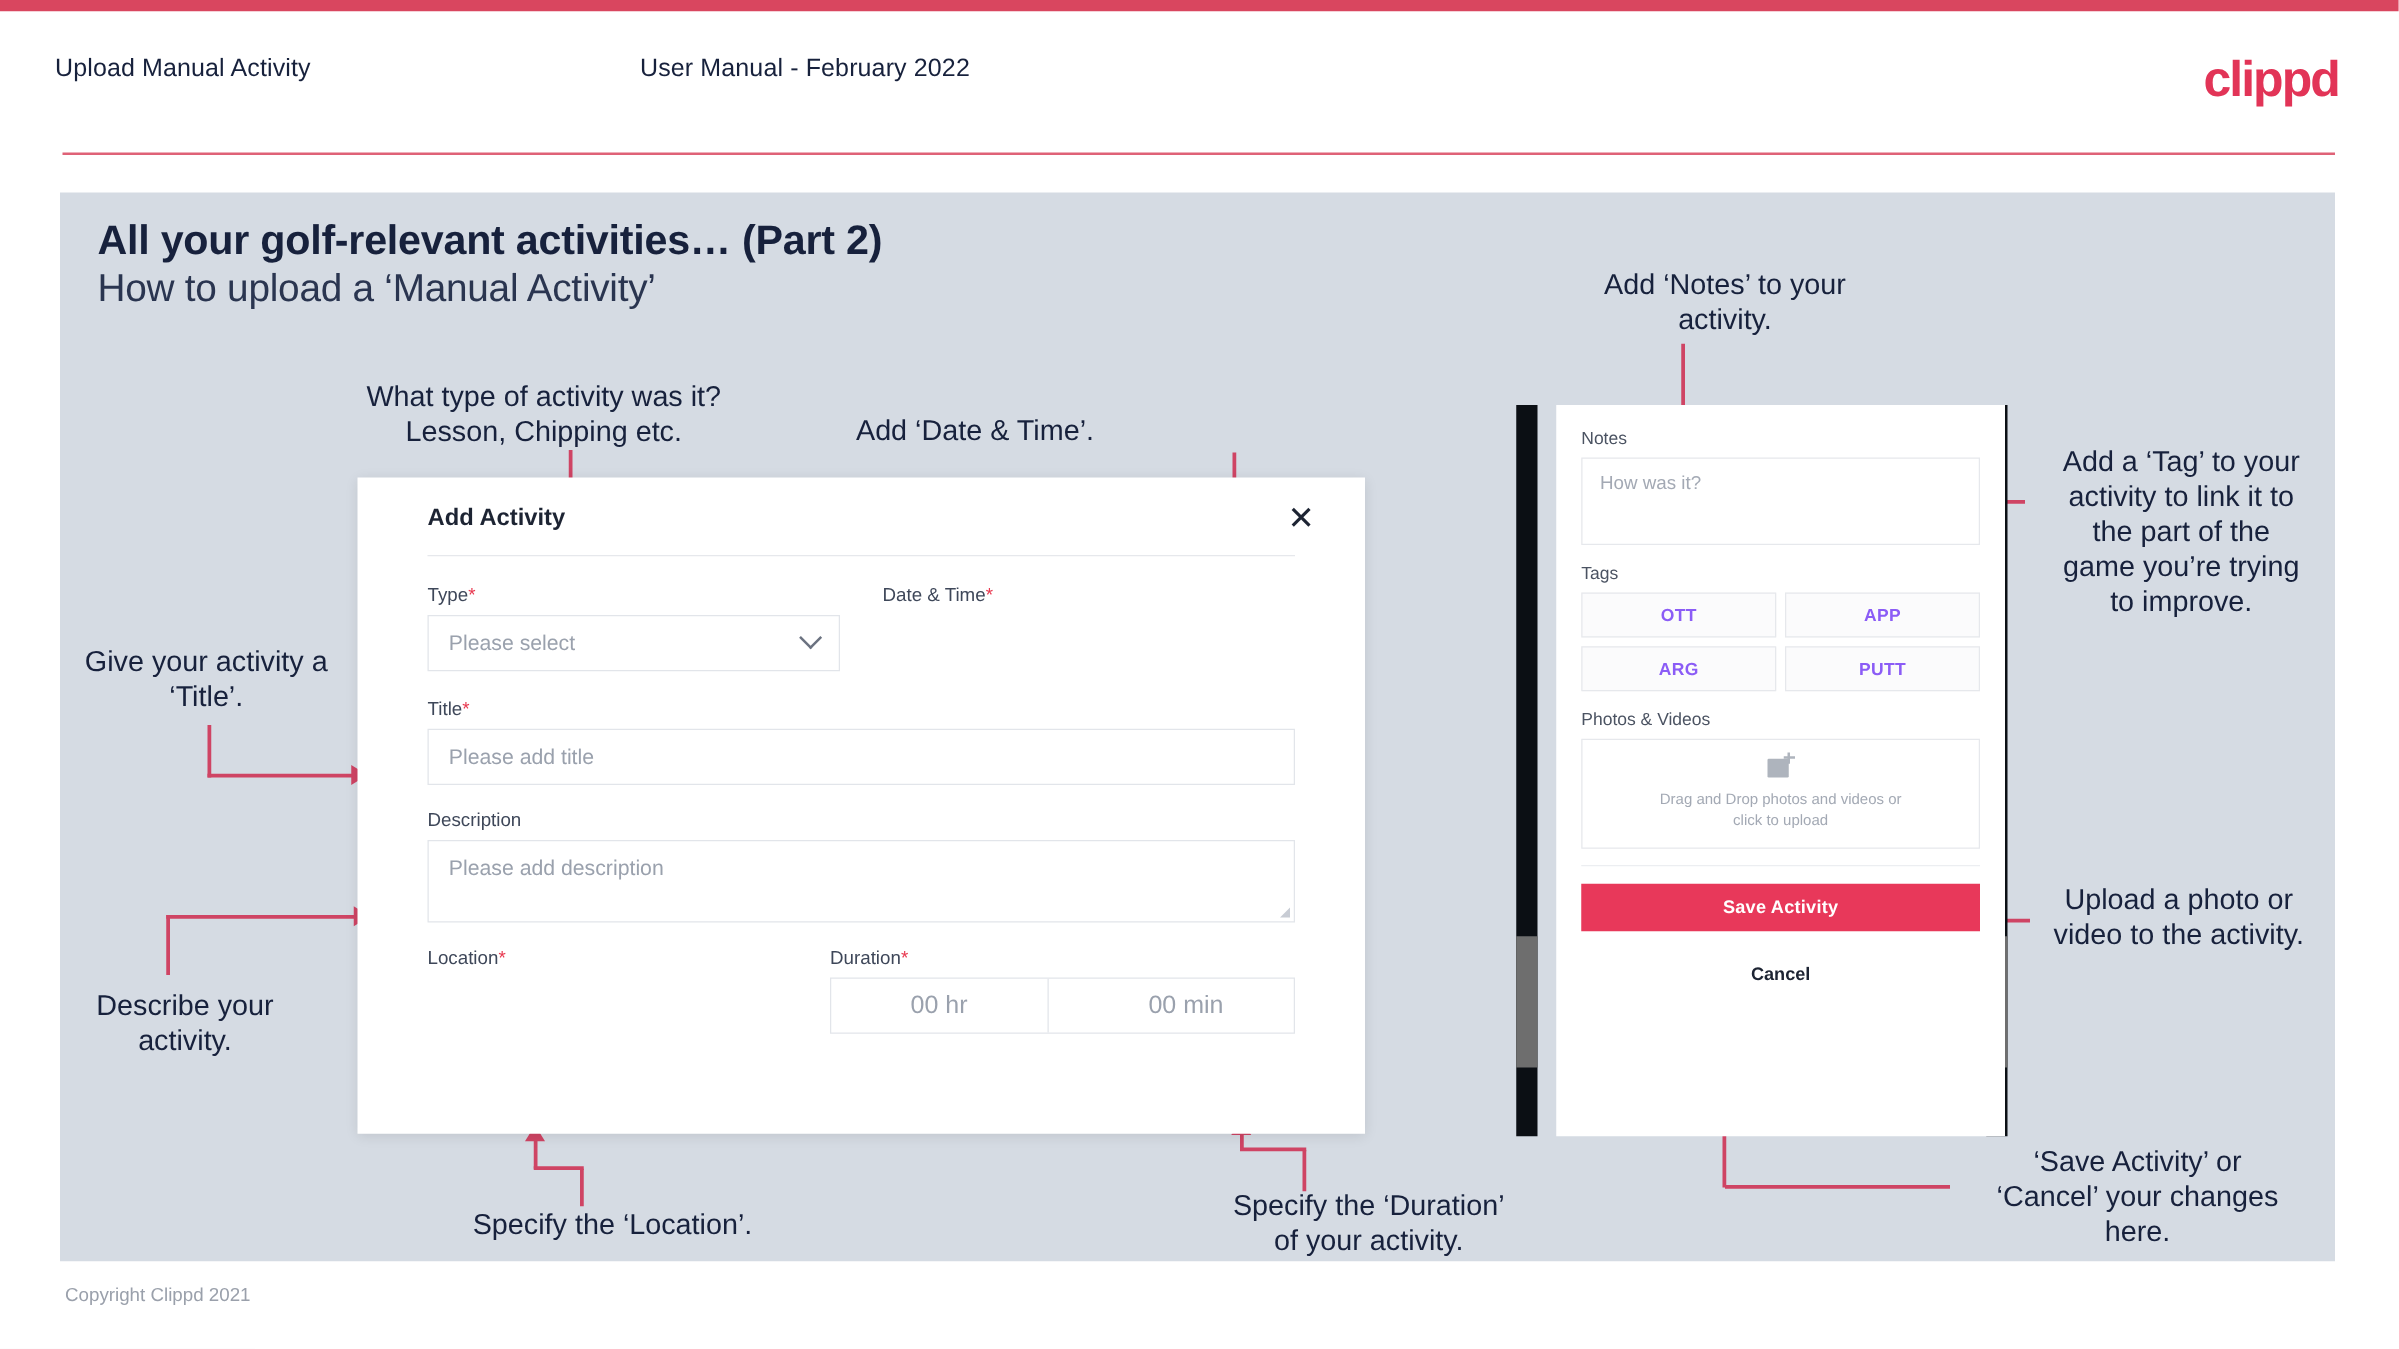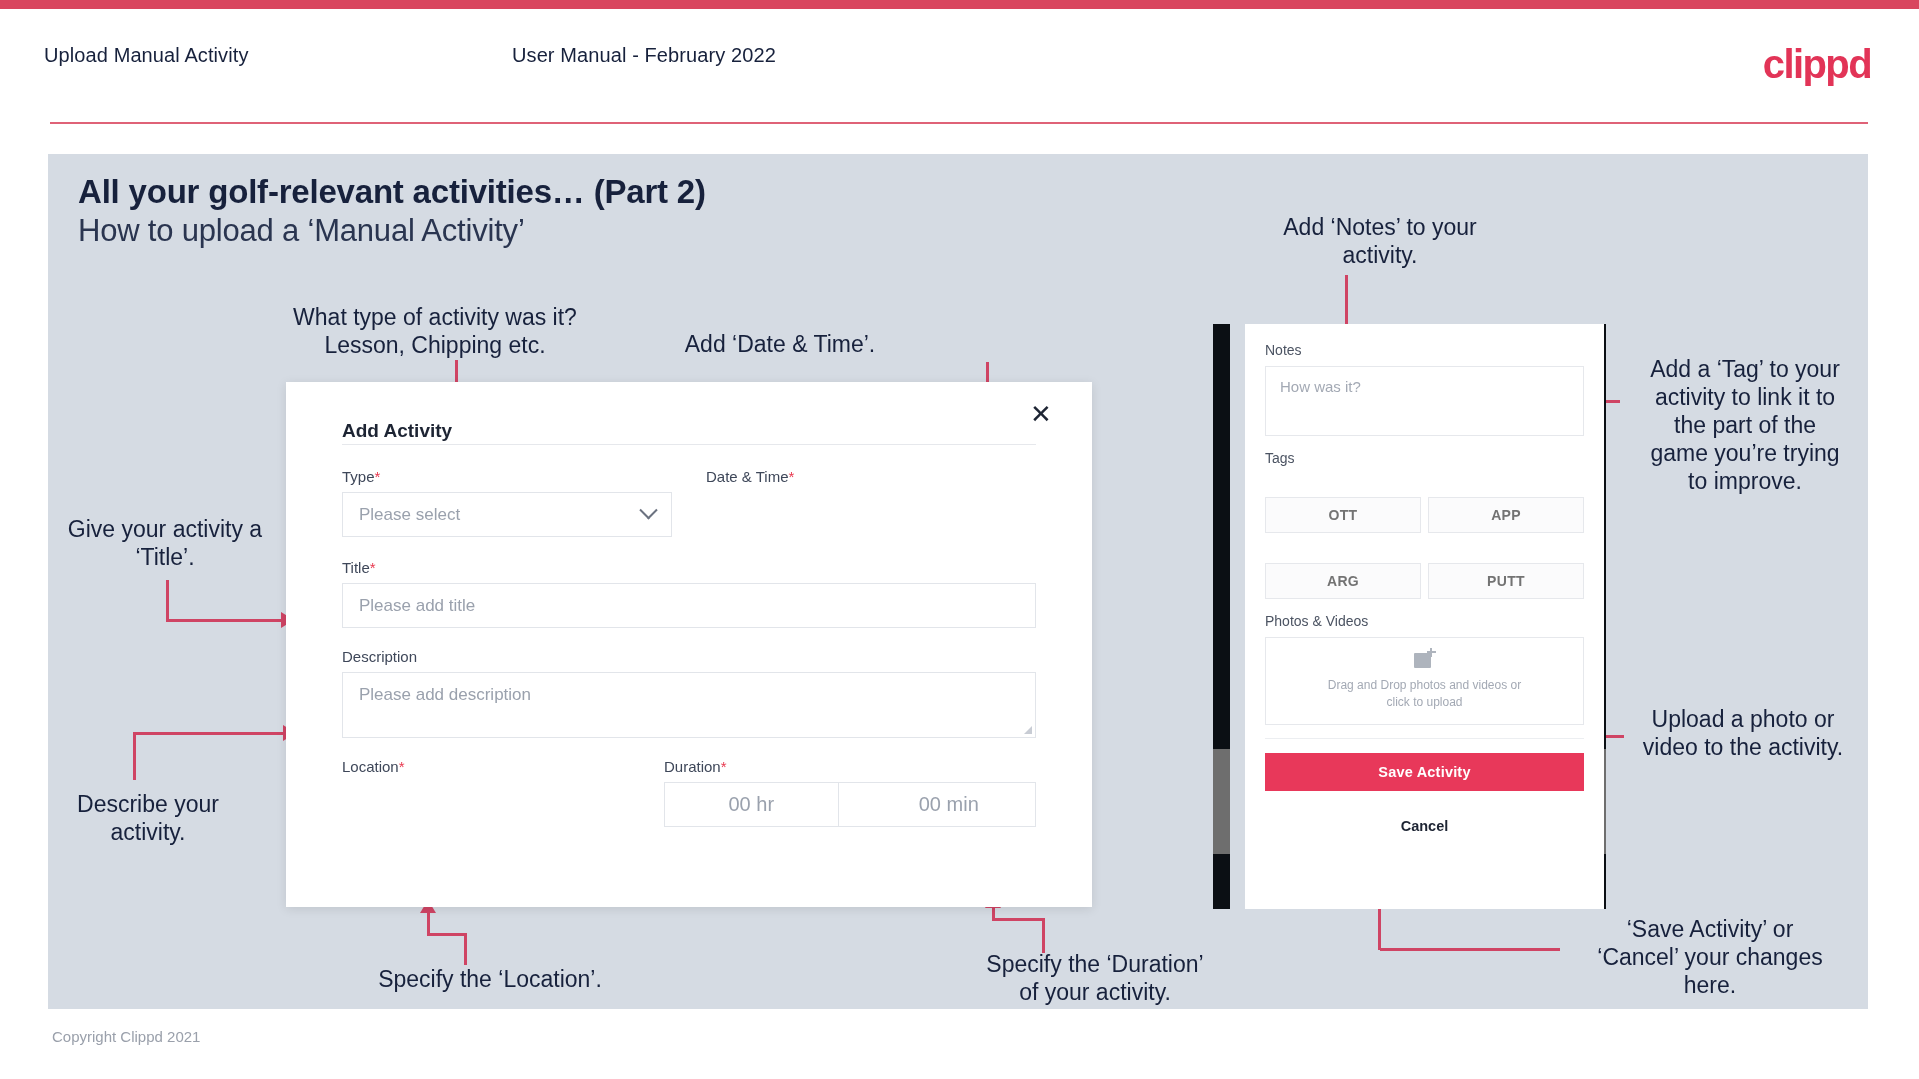--- a/index.html
+++ b/index.html
@@ -79,21 +79,21 @@
     position: absolute; left: 286px; top: 382px;
     width: 806px; height: 525px;
     background: #ffffff;
     box-shadow: 0 2px 10px rgba(0,0,0,.10);
   }
   .dlg-head {
     position: relative; height: 62px;
   }
   .dlg-head-title {
     position: absolute; left: 56px; top: 22px;
-    font-size: 19px; font-weight: 700; color: #1d2433; margin-top: 16px;
+    font-size: 19px; font-weight: 700; color: #1d2433;
   }
   .dlg-close {
     position: absolute; right: 34px; top: 15px;
     width: 34px; height: 34px;
     display: flex; align-items: center; justify-content: center;
     font-size: 26px; color: #1d2433; cursor: pointer; line-height: 1;
   }
   .dlg-divider {
     position: absolute; left: 56px; top: 62px; width: 694px; height: 1px;
     background: #e6e8ec;
@@ -165,21 +165,21 @@
   .ph-notes {
     border: 1px solid #e6e8ec; height: 70px; padding: 11px 14px;
     font-size: 15px; color: #a3a9b4;
   }
   .tags-grid {
     display: grid; grid-template-columns: 1fr 1fr; gap: 7px;
   }
   .tag {
     border: 1px solid #e6e8ec; background: #fbfbfc; height: 36px;
     display: flex; align-items: center; justify-content: center;
-    font-size: 14px; font-weight: 700; color: #737373; letter-spacing: .3px; margin-top: 23px;
+    font-size: 14px; font-weight: 700; color: #8b5cf6; letter-spacing: .3px;
   }
   .dropzone {
     border: 1px solid #e6e8ec; height: 88px;
     display: flex; flex-direction: column; align-items: center; justify-content: center;
     gap: 7px;
   }
   .dz-ico { width: 22px; height: 19px; position: relative; }
   .dz-ico .sq { position: absolute; left: 0; top: 2px; width: 17px; height: 15px; background: #aeb4bd; border-radius: 1px; }
   .dz-ico .pl1 { position: absolute; right: 0; top: 0; width: 9px; height: 2px; background: #aeb4bd; }
   .dz-ico .pl2 { position: absolute; right: 4px; top: -3px; width: 2px; height: 9px; background: #aeb4bd; }

